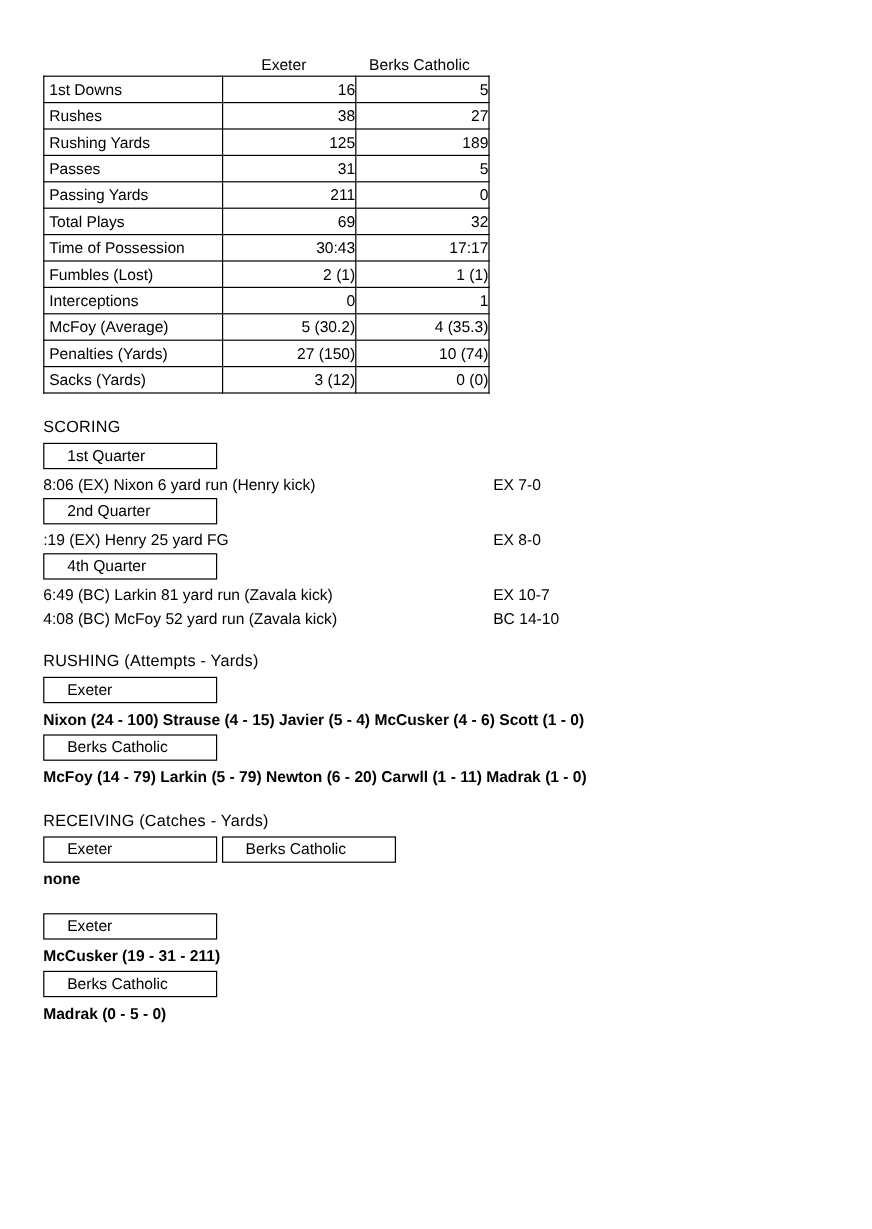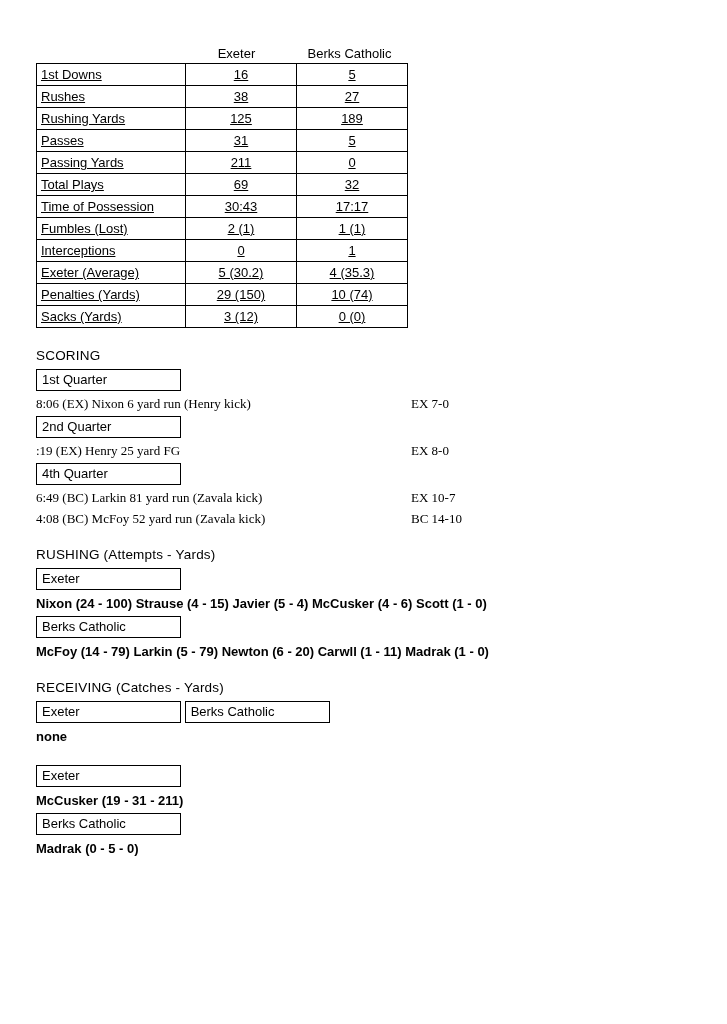--- a/index.html
+++ b/index.html
@@ -44,42 +44,40 @@
     border-collapse: collapse;
     table-layout: fixed;
     width: 364px;
   }
   table.stats td {
     border: 1px solid #000;
     height: 21px;
     font-size: 13px;
     padding: 0 0 0 4px;
     line-height: 21px;
-    text-decoration: underline;
   }
   table.stats td.label { width: 144px; text-align: left; }
-  table.stats td.val { width: 110px; text-align: center; padding-left: 0; }
+  table.stats td.val { width: 110px; text-align: right; padding-left: 0; }
 
   
   .box {
     border: 1px solid #000;
     display: inline-block;
     min-width: 136px;
-    padding: 2px 5px 3px 5px;
+    padding: 2px 5px 3px 19px;
     font-size: 13px;
     line-height: 15px;
     box-sizing: border-box;
   }
   .box.w145 { width: 145px; }
 
   .row-line {
     display: flex;
     align-items: baseline;
     margin: 5px 0 4px 0;
-    font-family: Liberation Serif, serif;
   }
   .row-line .desc { width: 375px; }
   .row-line .score { }
 
   .txt { margin: 5px 0 4px 0; line-height: 17px; font-weight: bold; }
 
   .sec { margin-top: 20px; }
 </style>
 </head>
 <body>
@@ -134,27 +132,27 @@
         <td class="label">Fumbles (Lost)</td>
         <td class="val">2 (1)</td>
         <td class="val">1 (1)</td>
       </tr>
       <tr>
         <td class="label">Interceptions</td>
         <td class="val">0</td>
         <td class="val">1</td>
       </tr>
       <tr>
-        <td class="label">Exeter (Average)</td>
+        <td class="label">McFoy (Average)</td>
         <td class="val">5 (30.2)</td>
         <td class="val">4 (35.3)</td>
       </tr>
       <tr>
         <td class="label">Penalties (Yards)</td>
-        <td class="val">29 (150)</td>
+        <td class="val">27 (150)</td>
         <td class="val">10 (74)</td>
       </tr>
       <tr>
         <td class="label">Sacks (Yards)</td>
         <td class="val">3 (12)</td>
         <td class="val">0 (0)</td>
       </tr>
     </tbody>
   </table>
 

